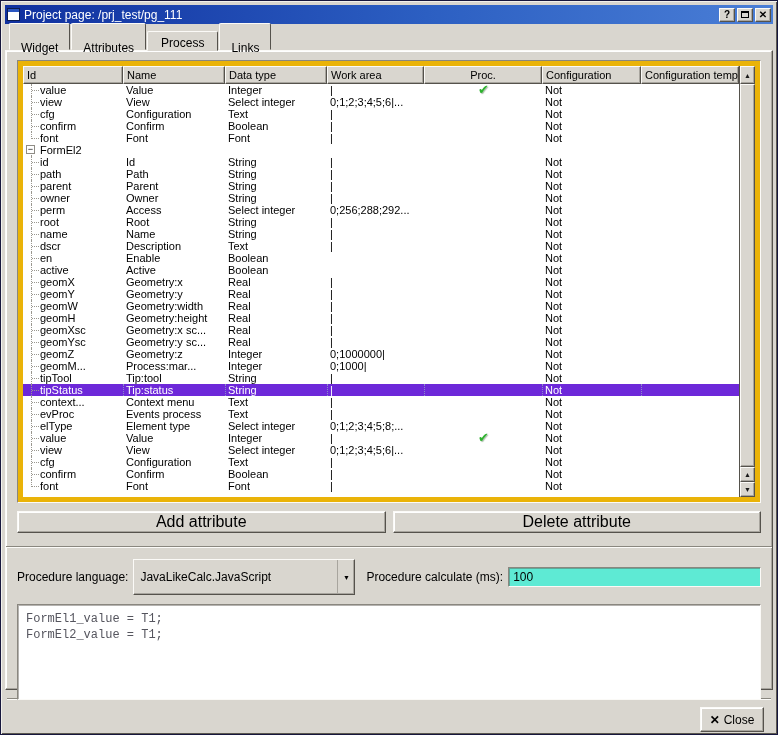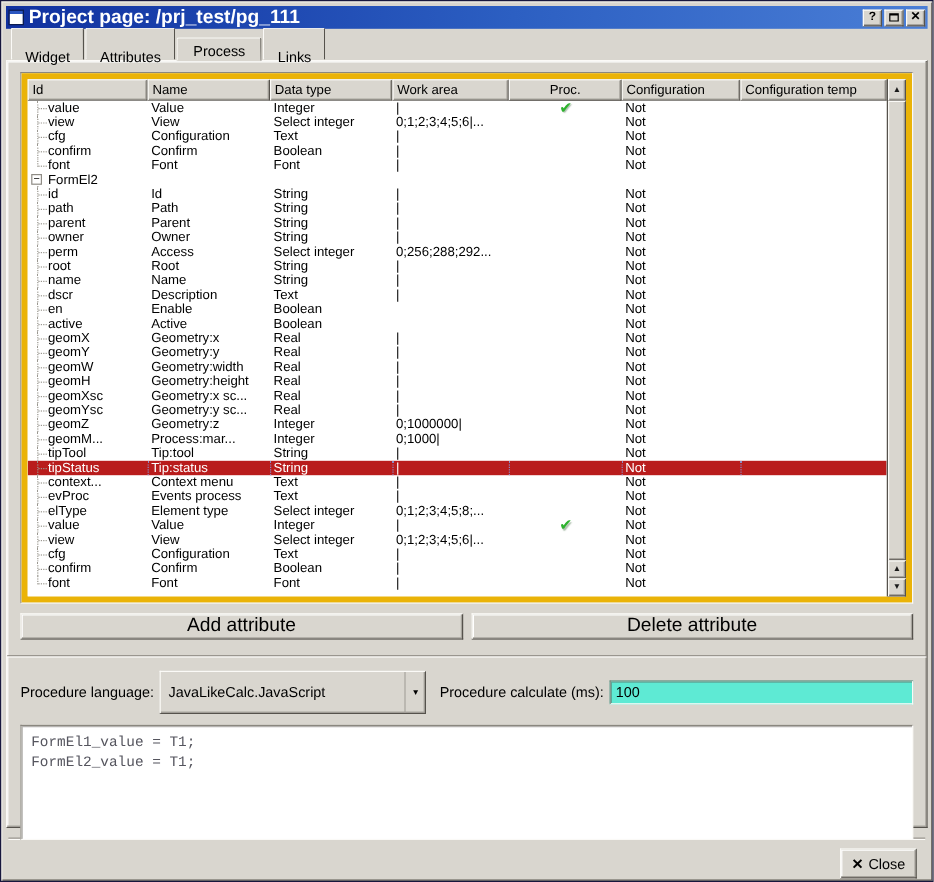--- a/index.html
+++ b/index.html
@@ -1,52 +1,52 @@
 <!DOCTYPE html>
 <html><head>
 <meta charset="utf-8">
 <style>
 *{box-sizing:border-box;margin:0;padding:0}
 html,body{width:778px;height:735px}
 body{font-family:"Liberation Sans",sans-serif;font-size:12px;color:#000;background:#4a4a4a;overflow:hidden}
 .window{width:778px;height:735px;background:#d9d6cf;border:1px solid #17173d;box-shadow:inset 1px 1px 0 #f2f1ec,inset -1px -1px 0 #5a574f;padding:4px 4px 0}
 .titlebar{height:19px;background:linear-gradient(90deg,#10309f,#2c5fc2 55%,#4a7ed6);display:flex;align-items:center;gap:3px;padding:0 2px;margin-bottom:6px}
 .win-icon{width:13px;height:13px;background:linear-gradient(#2a55c0 0 3px,#fefefe 3px);border:1px solid #0c1c50;flex:none}
-.title-text{flex:1;color:#fff;font-weight:bold;font-size:16px;white-space:nowrap;overflow:hidden;padding-left:1px}
+.title-text{flex:1;color:#fff;font-weight:normal;font-size:12px;white-space:nowrap;overflow:hidden;padding-left:1px}
 .tb-btns{display:flex;gap:2px}
 .tbtn{width:16px;height:14px;background:#d9d6cf;border:1px solid;border-color:#fbfaf7 #55524c #55524c #fbfaf7;box-shadow:inset -1px -1px 0 #a8a59e;display:flex;align-items:center;justify-content:center;font-size:10px;font-weight:bold;line-height:1;cursor:default}
 .maxg{width:8px;height:7px;border:1px solid #000;border-top-width:2px}
 .tabbar{display:flex;align-items:flex-end;height:20px;padding-left:4px;position:relative;z-index:2}
 .tab{height:27px;padding:17px 11px 0;background:#d9d6cf;border:1px solid;border-color:#fbfaf7 #55524c #d9d6cf #fbfaf7;border-top-left-radius:2px;border-top-right-radius:2px;margin-right:1px;font-size:12px}
 .tab.active{height:20px;padding:4px 13px 0;margin-bottom:-1px;position:relative;z-index:3}
 .panel{height:640px;border:1px solid;border-color:#fbfaf7 #55524c #55524c #fbfaf7;box-shadow:inset -1px -1px 0 #a8a59e,inset 1px 1px 0 #fff;padding:9px 11px;position:relative;z-index:1}
 .table-wrap{height:443px;border:1px solid;border-color:#8a877f #fbfaf7 #fbfaf7 #8a877f;background:#fff}
 .lv{height:100%;border:5px solid #eab308;display:flex;background:#fff}
 .cols{flex:1;display:flex;flex-direction:column;overflow:hidden}
 .lv-header{display:flex;height:18px;flex:none;background:#d9d6cf}
 .hc{border:1px solid;border-color:#fbfaf7 #55524c #55524c #fbfaf7;box-shadow:inset -1px -1px 0 #a8a59e;padding:2px 3px;font-size:11px;white-space:nowrap;overflow:hidden}
 .lv-body{flex:1;overflow:hidden;background:#fff}
 .row{display:flex;height:12px;line-height:12px;font-size:11px;white-space:nowrap}
 .cell{overflow:hidden;padding:0 2px;border-left:1px solid transparent}
 .c-id{width:100px}
 .row .c-id{display:flex;align-items:center}
 .c-name{width:102px}
 .c-type{width:102px}
 .c-work{width:97px}
-.c-proc{width:94px;text-align:center;overflow:visible;position:relative}
+.c-proc{width:118px;text-align:center;overflow:visible;position:relative}
 .c-cfg{width:99px}
 .c-tmp{flex:1}
 .tgut{width:14px;height:12px;position:relative;flex:none}
 .t-child .tgut::before{content:'';position:absolute;left:5px;top:0;bottom:0;border-left:1px dotted #9a978f}
 .t-last .tgut::before{content:'';position:absolute;left:5px;top:0;height:7px;border-left:1px dotted #9a978f}
 .t-child .tgut::after,.t-last .tgut::after{content:'';position:absolute;left:6px;width:7px;top:6px;border-top:1px dotted #9a978f}
 .t-group .tgut{width:14px}
 .t-group .tgut::before{content:'';position:absolute;left:5px;top:11px;bottom:0;border-left:1px dotted #9a978f}
 .tbox{position:absolute;left:0;top:1px;width:9px;height:9px;border:1px solid #8f8c85;background:#fff;font-size:9px;line-height:7px;text-align:center;color:#000}
-.row.selected{background:#b91c1c;color:#fff}
+.row.selected{background:#6d28d9;color:#fff}
 .row.selected .cell{border-left:1px dotted #8c8cc8}
 .row.selected .c-id{border-left-color:transparent}
 .check{display:inline-block;font-size:13px;line-height:12px;color:#2db22d;text-shadow:1px 1px 1px rgba(40,90,40,.4)}
 .vscroll{width:16px;flex:none;display:flex;flex-direction:column;background:#cecbc4;border-left:1px solid #55524c}
 .sb-btn{height:15px;flex:none;background:#d9d6cf;border:1px solid;border-color:#fbfaf7 #55524c #55524c #fbfaf7;box-shadow:inset -1px -1px 0 #a8a59e;display:flex;align-items:center;justify-content:center;font-size:7px;color:#1a1a1a}
 .sb-top{height:18px}
 .sb-thumb{flex:1;background:#d9d6cf;border:1px solid;border-color:#fbfaf7 #55524c #55524c #fbfaf7;box-shadow:inset -1px -1px 0 #a8a59e}
 .btn-row{display:flex;gap:7px;margin-top:8px}
 .btn{flex:1;height:22px;background:#d9d6cf;border:1px solid;border-color:#fbfaf7 #55524c #55524c #fbfaf7;box-shadow:inset -1px -1px 0 #a8a59e,inset 1px 1px 0 #fff;display:flex;align-items:center;justify-content:center;font-size:16px;cursor:default}
 .sep{height:2px;border-top:1px solid #8a877f;border-bottom:1px solid #fcfbf8;margin:13px -11px 0}

